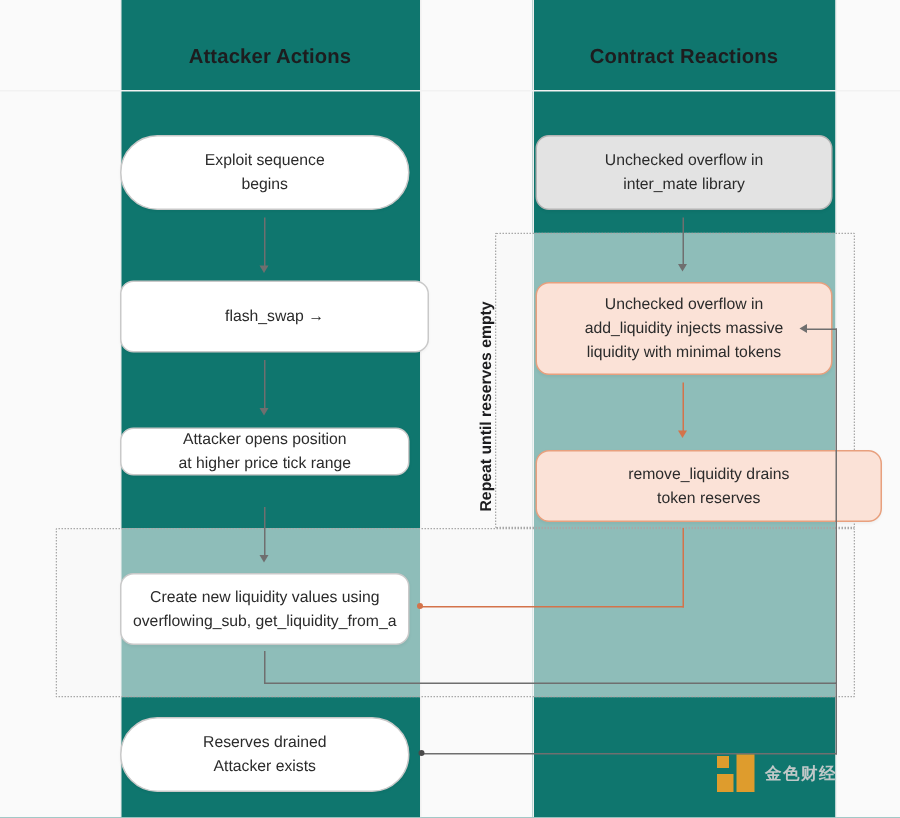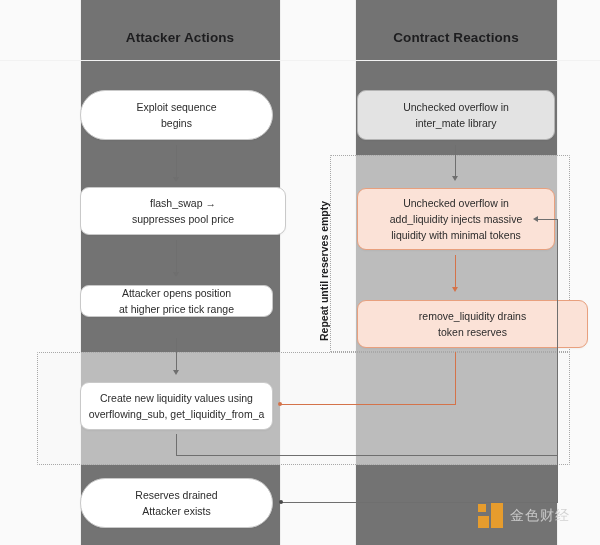--- a/index.html
+++ b/index.html
@@ -4,21 +4,21 @@
 <style>
   html, body {
     margin: 0;
     padding: 0;
     background: #ffffff;
   }
   #stage {
     position: relative;
     width: 600px;
     height: 545px;
-    background: #737373;
+    background: #0f766e;
     font-family: "Liberation Sans", sans-serif;
     overflow: hidden;
   }
   
   .guide {
     position: absolute;
     top: 0;
     bottom: 0;
     width: 1px;
     background: #f0f0f0;
@@ -134,22 +134,22 @@
   }
   .wm-mark i {
     position: absolute;
     display: block;
     background: #f0a028;
   }
   .wm-mark i.b1 { left: 0;    top: 13px; width: 11px; height: 12px; }
   .wm-mark i.b2 { left: 13px; top: 0;    width: 12px; height: 25px; }
   .wm-mark i.b3 { left: 0;    top: 1px;  width: 8px;  height: 8px; }
   .wm-text {
-    font-size: 14px;
-    font-weight: normal;
+    font-size: 11px;
+    font-weight: bold;
     color: #d0d0d0;
     letter-spacing: 1px;
     font-family: "DejaVu Sans", sans-serif;
   }
 </style>
 </head>
 <body>
 
 <div id="stage">
 
@@ -172,21 +172,20 @@
 
   <div class="loop-label" style="left:318px;top:341px;">Repeat until reserves empty</div>
 
   <div class="node pill" style="left:80px;top:90px;width:193px;height:50px;">
     <span class="ln">Exploit sequence</span>
     <span class="ln">begins</span>
   </div>
 
   <div class="node" style="left:80px;top:187px;width:206px;height:48px;">
     <span class="ln">flash_swap  →</span>
-    <span class="ln">suppresses pool price</span>
   </div>
 
   <div class="node" style="left:80px;top:285px;width:193px;height:32px;">
     <span class="ln">Attacker opens position</span>
     <span class="ln">at higher price tick range</span>
   </div>
 
   <div class="node" style="left:80px;top:382px;width:193px;height:48px;">
     <span class="ln">Create new liquidity values using</span>
     <span class="ln">overflowing_sub, get_liquidity_from_a</span>

